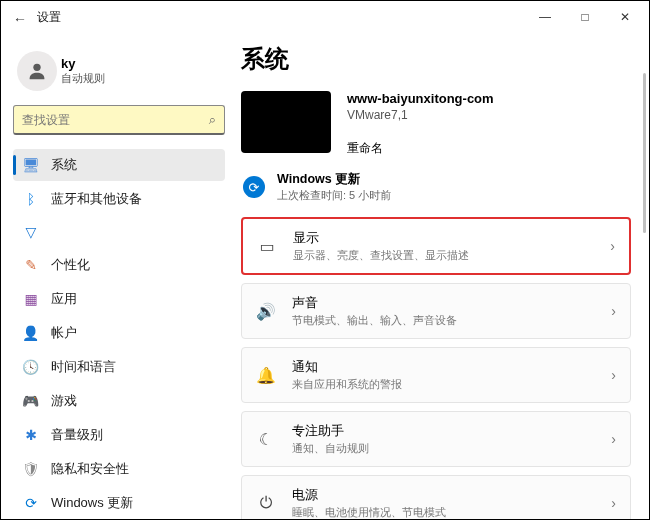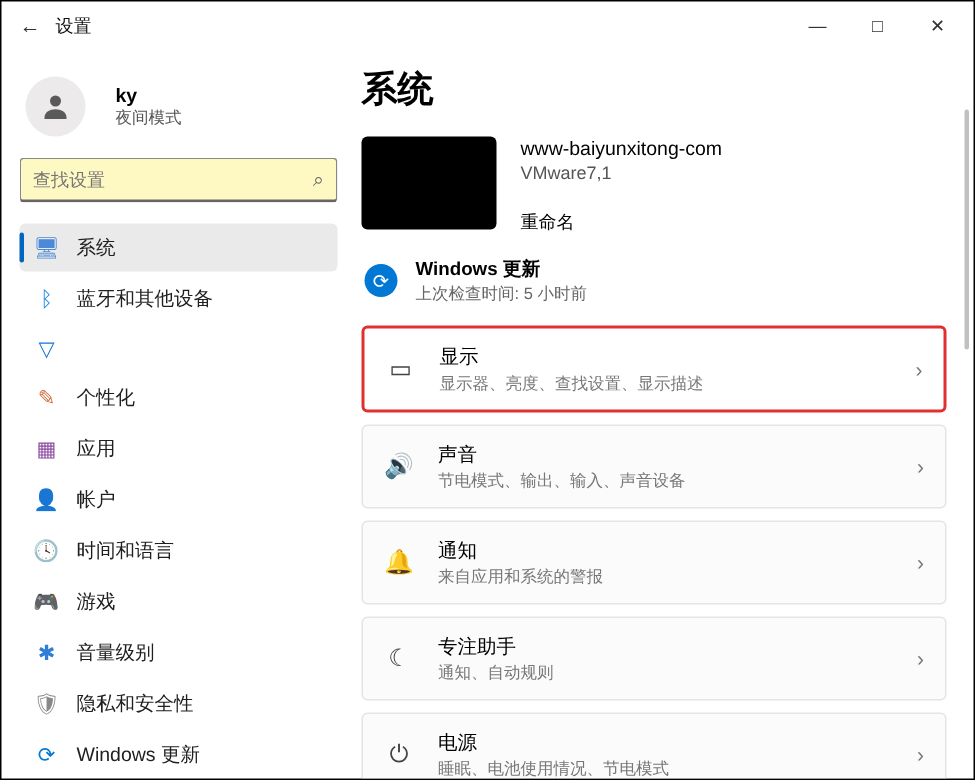--- a/index.html
+++ b/index.html
@@ -27,21 +27,21 @@
     display: flex;
     height: calc(100% - 32px);
   }
   
   .sidebar {
     width: 230px;
     padding: 8px 6px 0 12px;
     display: flex;
     flex-direction: column;
   }
-  .profile { display: flex; align-items: center; gap: 20px; padding: 10px 4px 14px 4px;}
+  .profile { display: flex; align-items: center; gap: 4px; padding: 10px 4px 14px 4px;}
   .avatar {
     width: 40px; height: 40px; border-radius: 50%;
     background: #eceaea; display:flex; align-items:center; justify-content:center;
   }
   .avatar svg { width: 22px; height: 22px; fill:#5a5a5a;}
   .profile-text .name { font-size: 13px; font-weight: 600; }
   .profile-text .sub { font-size: 11px; color: #555; }
   .searchbox {
     display:flex; align-items:center;
     border: 1px solid #888; border-bottom: 2px solid #666;
@@ -73,21 +73,21 @@
   
   .main {
     flex:1;
     padding: 10px 18px 0 10px;
     overflow:hidden;
     position:relative;
   }
   .main h1 { font-size: 24px; font-weight: 600; margin-bottom: 16px; }
   .pc-block { display:flex; gap:16px; align-items:flex-start; margin-bottom:14px;}
   .pc-thumb { width:90px; height:62px; background:#000; border-radius:4px;}
-  .pc-info .pc-name { font-size:13px; font-weight:400; }
+  .pc-info .pc-name { font-size:13px; font-weight:700; }
   .pc-info .pc-model { font-size:12px; color:#555; margin-top:2px;}
   .pc-info .rename { font-size:12px; color:#000000; margin-top:18px; cursor:default;}
   .wu-row { display:flex; gap:12px; align-items:center; margin-bottom:14px; padding-left:2px;}
   .wu-ico {
     width:22px; height:22px; border-radius:50%;
     background:#0078d4; display:flex; align-items:center; justify-content:center;
     color:#fff; font-size:13px;
   }
   .wu-text .t1 { font-size:12.5px; font-weight:600;}
   .wu-text .t2 { font-size:11px; color:#666;}
@@ -132,21 +132,21 @@
   <div class="sidebar">
     <div class="profile">
       <div class="avatar">
         <svg viewBox="0 0 24 24">
             <circle cx="12" cy="8" r="4"></circle>
             <path d="M4 20c0-4 4-6 8-6s8 2 8 6v1H4z"></path>
           </svg>
       </div>
       <div class="profile-text">
         <div class="name">ky</div>
-        <div class="sub">夜间模式</div>
+        <div class="sub">自动规则</div>
       </div>
     </div>
 
     <div class="searchbox">
       <input type="text" placeholder="查找设置" style="">
       <span class="search-ico">⌕</span>
     </div>
 
     <div class="nav" id="nav">
         <div class="nav-item active">

